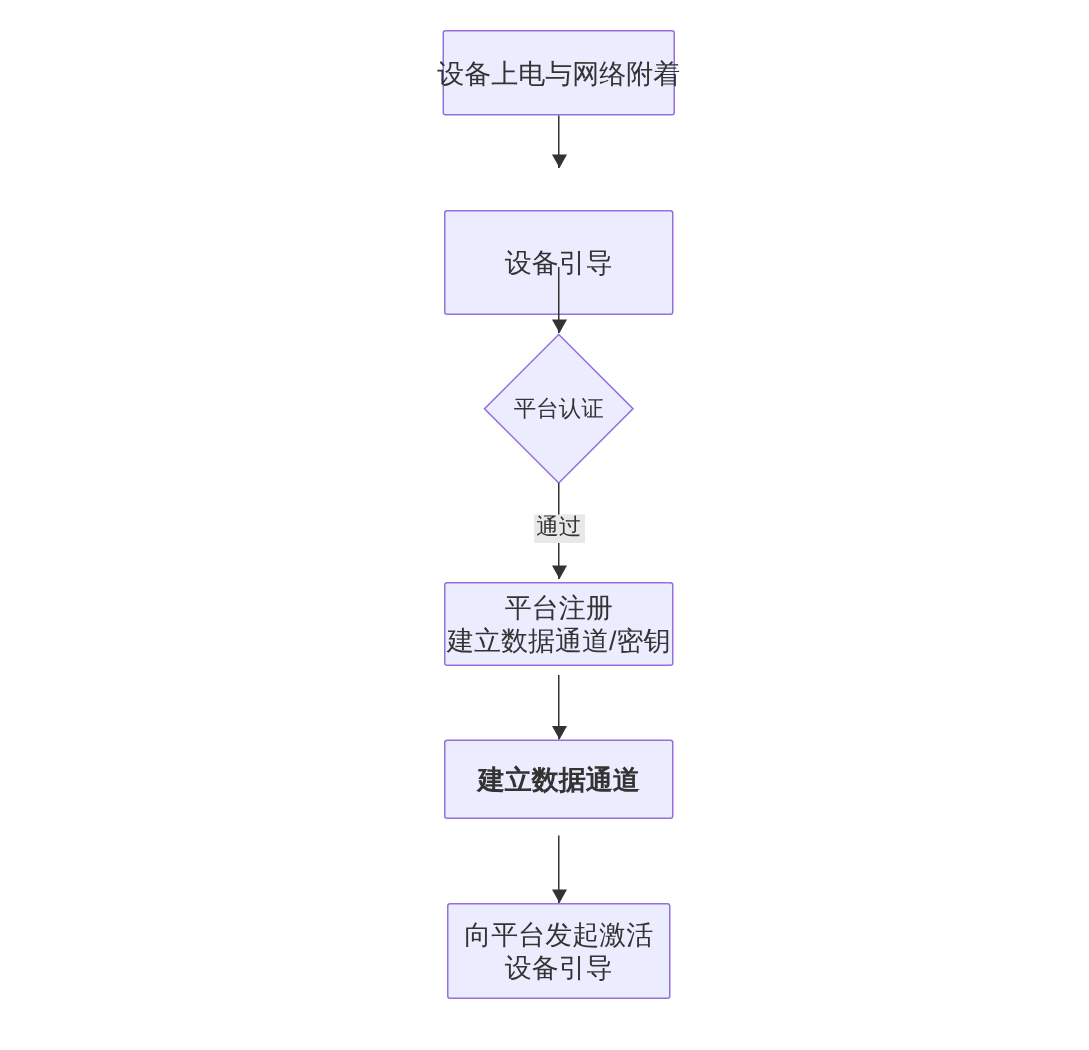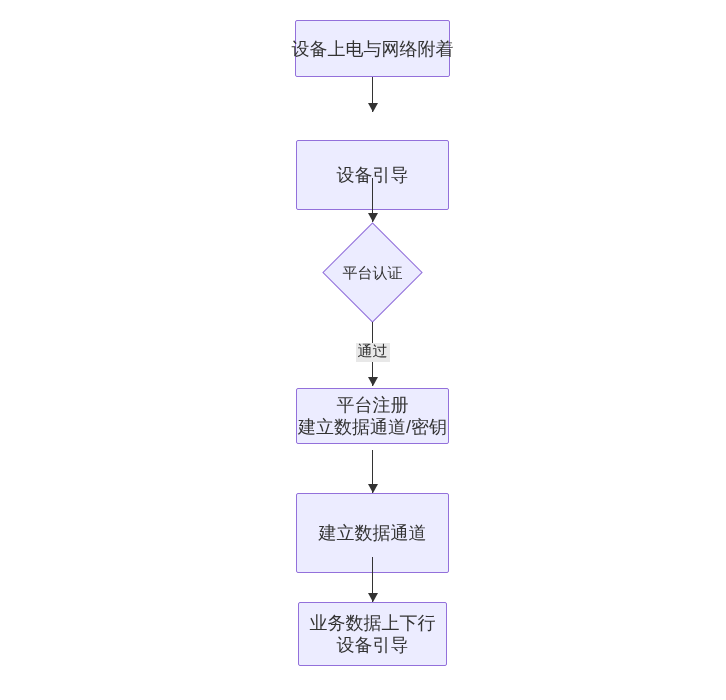--- a/index.html
+++ b/index.html
@@ -112,26 +112,26 @@
 
   <div class="node" style="left:296px;top:368px;width:153px;height:56px;margin-top:20px;">
     <span class="line">平台注册</span>
     <span class="line">建立数据通道/密钥</span>
   </div>
 
   <div class="edge" style="top:450px;height:43px;">
     <span class="arrowhead"></span>
   </div>
 
-  <div class="node" style="left:296px;top:493px;width:153px;height:80px;">
+  <div class="node" style="left:296px;top:493px;width:153px;height:53px;font-weight:bold;">
     <span class="line">建立数据通道</span>
   </div>
 
   <div class="edge" style="top:557px;height:45px;">
     <span class="arrowhead"></span>
   </div>
 
   <div class="node" style="left:298px;top:602px;width:149px;height:64px;">
-    <span class="line">业务数据上下行</span>
+    <span class="line">向平台发起激活</span>
     <span class="line">设备引导</span>
   </div>
 
 </div>
 
 </body></html>

